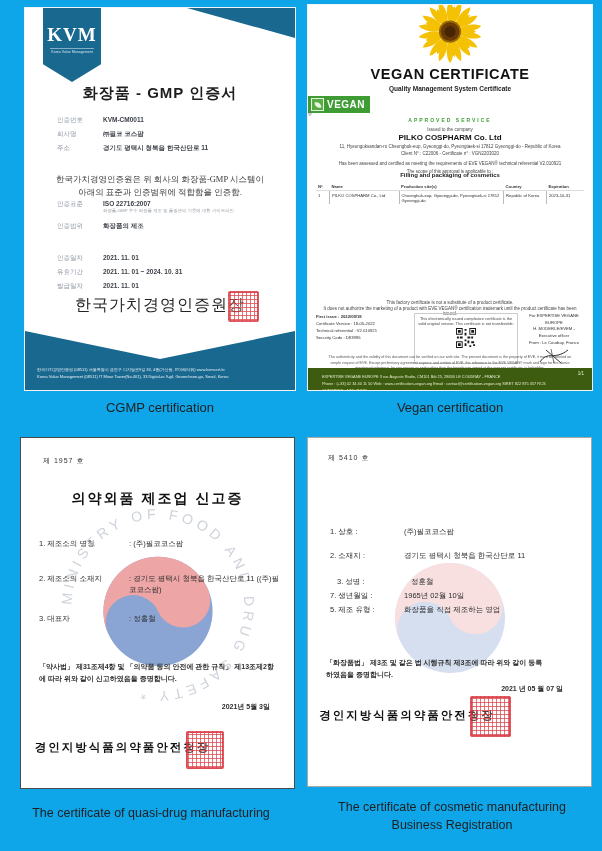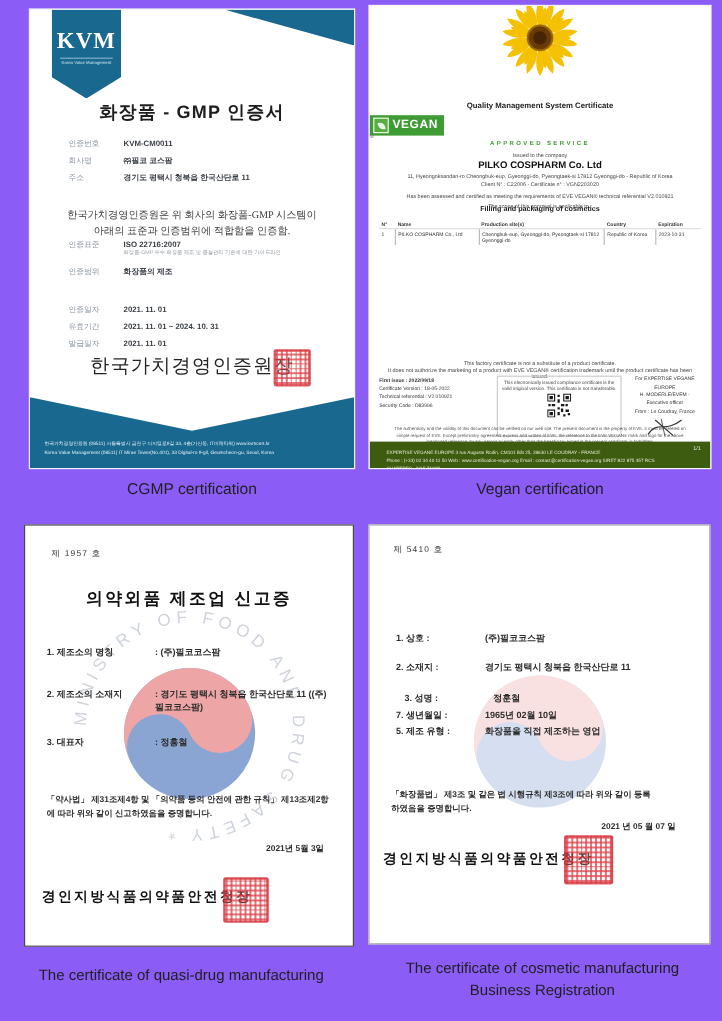--- a/index.html
+++ b/index.html
@@ -1,16 +1,16 @@
 <!DOCTYPE html>
 <html><head>
 <meta charset="utf-8">
 <style>
   html,body{margin:0;padding:0;background:#fff;}
-  #canvas{position:relative;width:602px;height:851px;background:#8b5cf6;overflow:hidden;
+  #canvas{position:relative;width:602px;height:851px;background:#0ea5e9;overflow:hidden;
           font-family:"Liberation Sans","DejaVu Sans",sans-serif;color:#222;}
   .cert{position:absolute;background:#fff;overflow:hidden;}
 
   
   #cgmp{left:25px;top:8px;width:270px;height:382px;box-shadow:0 0 0 1px #f1f3f5;}
   .kvm-pennant{position:absolute;left:18px;top:0;width:58px;height:74px;background:#19688f;
     clip-path:polygon(0 0,100% 0,100% 76%,50% 100%,0 76%);text-align:center;}
   .kvm-text{margin-top:16px;color:#fff;font-family:"Liberation Serif","DejaVu Serif",serif;
     font-size:19px;font-weight:bold;letter-spacing:1px;}
   .kvm-sub{margin-top:2px;color:#cfe3ee;font-size:3.6px;border-top:1px solid #7fb0c8;
@@ -69,21 +69,21 @@
   .vband-text{position:absolute;left:14px;top:5px;right:30px;font-size:3.9px;color:#e4e9cf;line-height:1.8;text-align:left;}
   .vband-page{position:absolute;right:8px;top:3px;font-size:4.5px;color:#e4e9cf;}
 
   
   #quasi{left:20px;top:437px;width:273px;height:350px;border:1px solid #4a4a4a;}
   #cosm{left:307px;top:437px;width:283px;height:348px;border:1px solid #a8a8a8;}
   .wm{position:absolute;left:50%;transform:translateX(-50%);}
   .docno{position:absolute;font-size:7px;color:#333;letter-spacing:1px;}
   .gtitle{position:absolute;left:0;width:100%;text-align:center;margin:0;font-size:14px;
     font-weight:bold;color:#111;letter-spacing:2px;}
-  .grow{position:absolute;font-size:7.5px;color:#2d2d2d;font-weight:700;line-height:1.5;}
+  .grow{position:absolute;font-size:7.5px;color:#2d2d2d;font-weight:400;line-height:1.5;}
   .gl{display:inline-block;vertical-align:top;}
   .gv{display:inline-block;vertical-align:top;}
   .gstmt{position:absolute;font-size:7px;color:#2d2d2d;line-height:1.7;font-weight:600;}
   .gdate{position:absolute;font-size:7px;color:#2d2d2d;font-weight:600;}
   .gsigner{position:absolute;text-align:center;font-size:11.5px;font-weight:bold;color:#111;letter-spacing:2px;}
 
   
   .caption{position:absolute;text-align:center;font-size:13px;color:#1f1f1f;line-height:1.45;}
 </style>
 </head>
@@ -171,20 +171,21 @@
           <use href="#petal" transform="rotate(210) scale(.82)"></use>
         <use href="#petal" transform="rotate(250) scale(.82)"></use>
           <use href="#petal" transform="rotate(290) scale(.82)"></use>
         <use href="#petal" transform="rotate(330) scale(.82)"></use>
         <circle r="13" fill="#9a6a00"></circle>
         <circle r="11" fill="#6a3a05"></circle>
         <circle r="6.5" fill="#472403"></circle>
       </g>
     </svg>
 
+    <h1 class="vtitle">VEGAN CERTIFICATE</h1>
     <div class="vsub">Quality Management System Certificate</div>
 
     <div class="vbadge-wrap">
       <div class="vbadge">
         <span class="vleafbox">
             <span class="vleaf"></span>
           </span>
         <span class="vbadge-text">VEGAN</span>
       </div>
       <span class="vreg">®</span>

